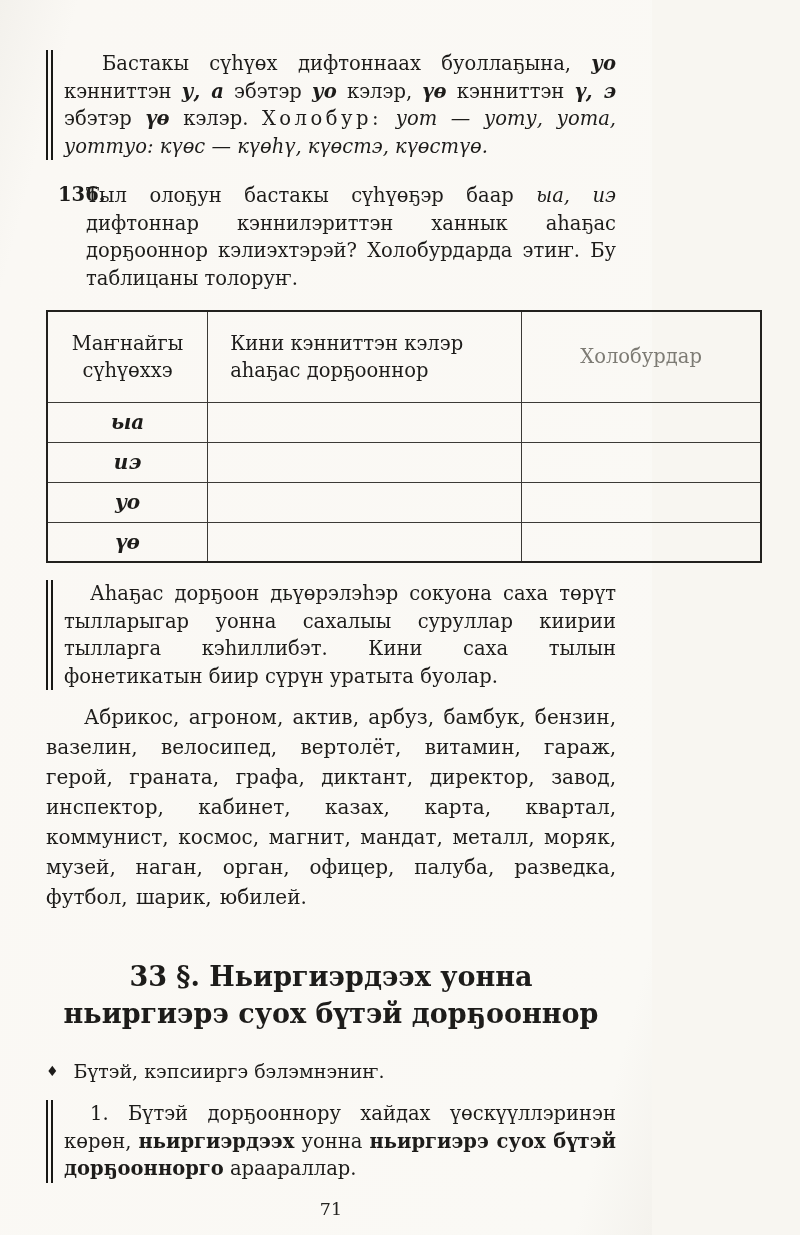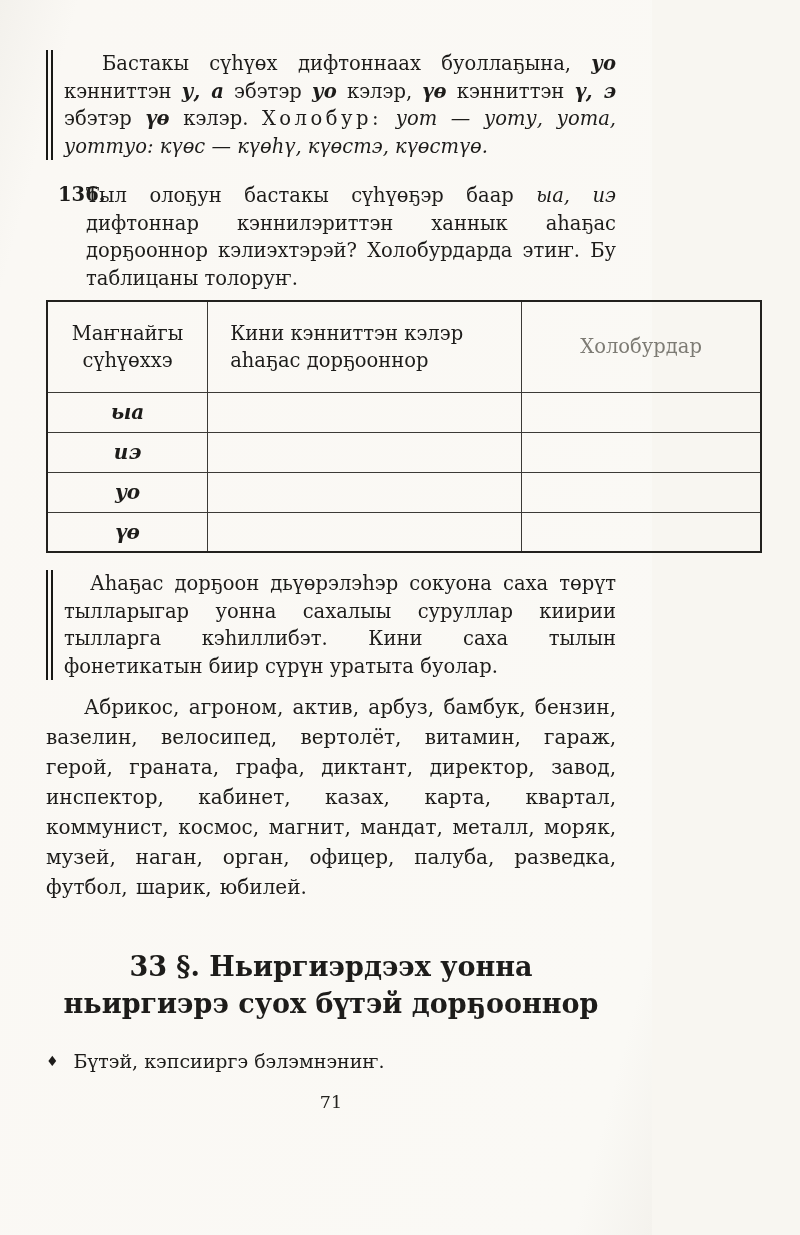--- a/index.html
+++ b/index.html
@@ -51,21 +51,21 @@
   .ex-num {
     position: absolute;
     left: 12px;
     top: 1px;
     font-weight: bold;
     font-size: 19.5px;
   }
 
   
   table.fill-table {
-    margin-top: 8px;
+    margin-top: 18px;
     width: 716px;
     border-collapse: collapse;
     table-layout: fixed;
   }
   table.fill-table th, table.fill-table td {
     border: 1.5px solid #3b3a36;
     box-sizing: border-box;
   }
   table.fill-table { border: 2.5px solid #22211e; }
   th.col-syllable { width: 22.5%; }
@@ -187,16 +187,17 @@
 
   <p class="word-list">Абрикос, агроном, актив, арбуз, бамбук, бензин, вазелин, велосипед, вертолёт, витамин, гараж, герой, граната, графа, диктант, директор, завод, инспектор, кабинет, казах, карта, квартал, коммунист, космос, магнит, мандат, металл, моряк, музей, наган, орган, офицер, палуба, разведка, футбол, шарик, юбилей.</p>
 
   <h2 class="section-heading">33 §. Ньиргиэрдээх уонна ньиргиэрэ суох бүтэй дорҕооннор</h2>
 
   <p class="task-line">
     <span class="diamond">♦</span>
     <span>Бүтэй, кэпсииргэ бэлэмнэниҥ.</span>
   </p>
 
+  <p class="body-text rule-para tight-indent spacing-final"><span>1. Бүтэй дорҕооннору хайдах үөскүүллэринэн көрөн, </span><span class="seg-b">ньиргиэрдээх</span><span> уонна </span><span class="seg-b">ньиргиэрэ суох бүтэй дорҕооннорго</span><span> араараллар.</span></p>
 
   <div class="page-number">71</div>
 
 </div>
 
 </body></html>

